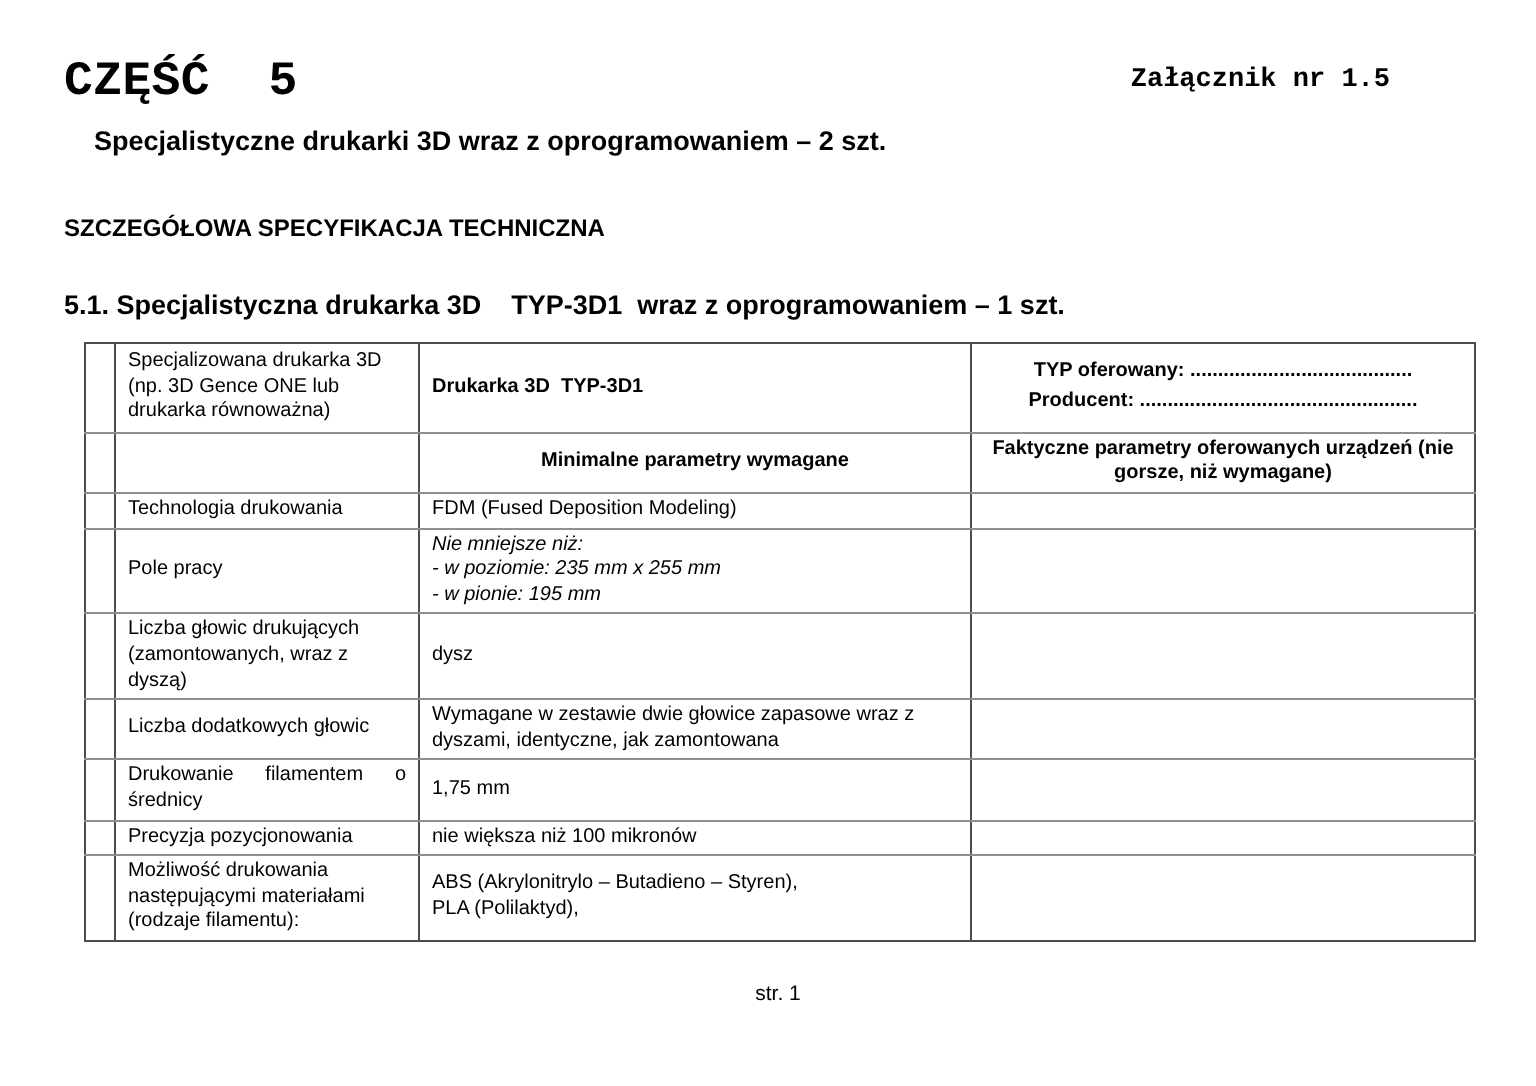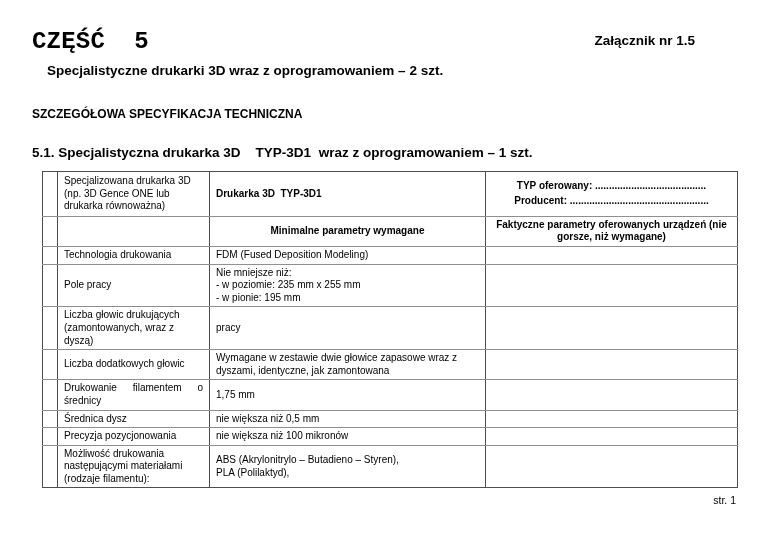--- a/index.html
+++ b/index.html
@@ -23,20 +23,21 @@
     font-weight: bold;
     letter-spacing: 0.2px;
     font-family: Liberation Mono, monospace;
   }
   .attachment-label {
     position: absolute;
     top: 33px;
     right: 73px;
     font-size: 13.5px;
     font-weight: bold;
+    font-family: Liberation Mono, monospace;
   }
   .doc-subtitle {
     position: absolute;
     left: 47px;
     top: 63px;
     font-size: 13.5px;
     font-weight: bold;
   }
   .spec-heading {
     position: absolute;
@@ -94,26 +95,26 @@
     text-align: center;
   }
   tr.header-row-2 td { height: 21px; }
   .col-header-cell {
     font-weight: bold;
     text-align: center;
   }
   td.pre { white-space: pre-line; }
   tr.bold-row td { font-weight: bold; }
   td.justify { text-align: justify; }
-  td.lh-wide { line-height: 1.5; }
+  td.lh-wide { line-height: 1.5; font-style: italic; }
   td.lh-xwide { line-height: 1.78; }
   .page-number {
-    text-align: right;
+    text-align: center;
     font-size: 10.5px;
-    margin-top: 6px;
+    margin-top: 20px;
     padding-right: 1px;
   }
 </style>
 </head>
 <body>
 
 <div class="part-title">CZĘŚĆ&nbsp; 5</div>
 <div class="attachment-label">Załącznik nr 1.5</div>
 <div class="doc-subtitle">Specjalistyczne drukarki 3D wraz z oprogramowaniem – 2 szt.</div>
 <div class="spec-heading">SZCZEGÓŁOWA SPECYFIKACJA TECHNICZNA</div>
@@ -153,39 +154,33 @@
         <td></td>
         <td>Pole pracy</td>
         <td class="pre lh-wide">Nie mniejsze niż:
 - w poziomie: 235 mm x 255 mm
 - w pionie: 195 mm</td>
         <td></td>
       </tr>
       <tr>
         <td></td>
         <td>Liczba głowic drukujących (zamontowanych, wraz z dyszą)</td>
-        <td>pracy</td>
+        <td>dysz</td>
         <td></td>
       </tr>
       <tr>
         <td></td>
         <td>Liczba dodatkowych głowic</td>
         <td>Wymagane w zestawie dwie głowice zapasowe wraz z dyszami, identyczne, jak zamontowana</td>
         <td></td>
       </tr>
       <tr>
         <td></td>
         <td class="justify">Drukowanie filamentem o średnicy</td>
         <td>1,75 mm</td>
-        <td></td>
-      </tr>
-      <tr>
-        <td></td>
-        <td>Średnica dysz</td>
-        <td>nie większa niż 0,5 mm</td>
         <td></td>
       </tr>
       <tr>
         <td></td>
         <td>Precyzja pozycjonowania</td>
         <td>nie większa niż 100 mikronów</td>
         <td></td>
       </tr>
       <tr>
         <td></td>

